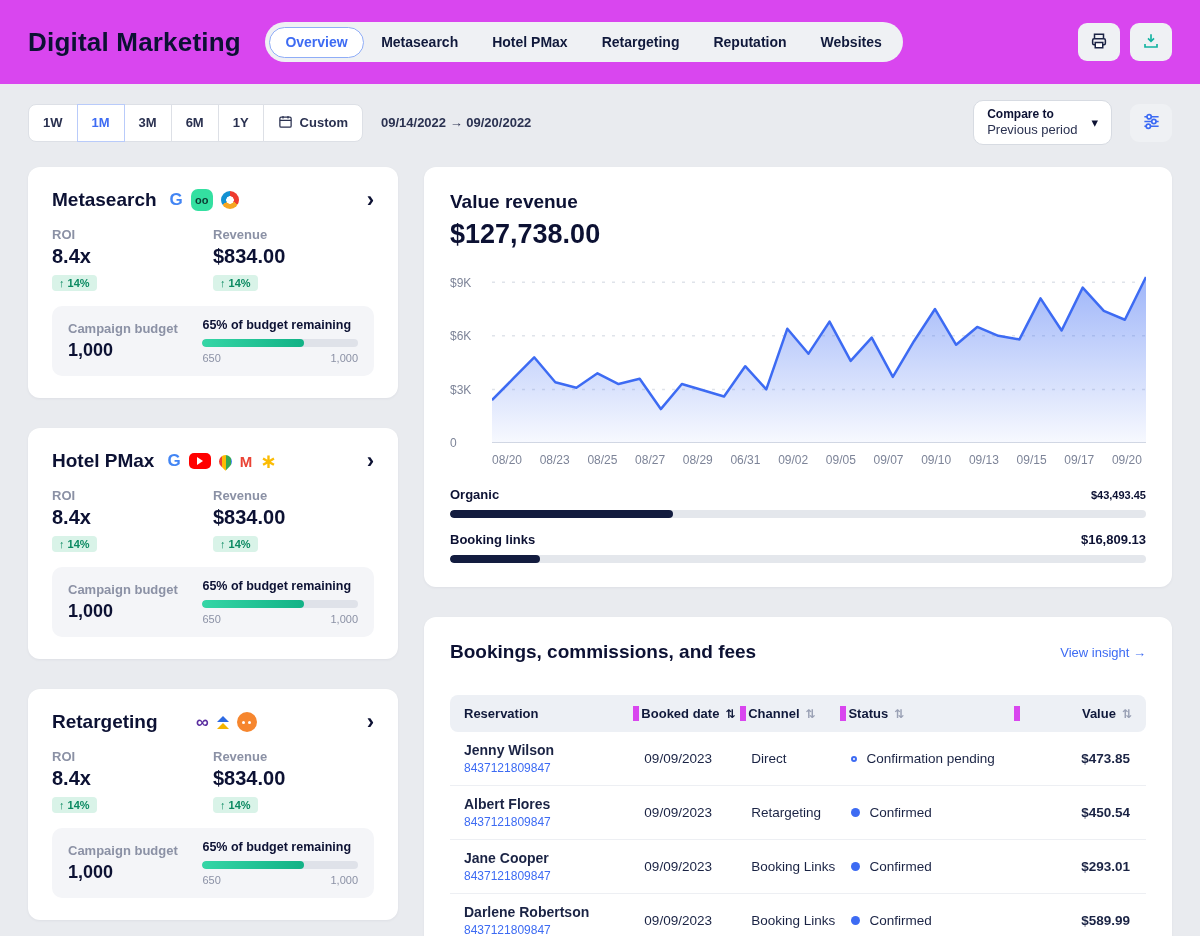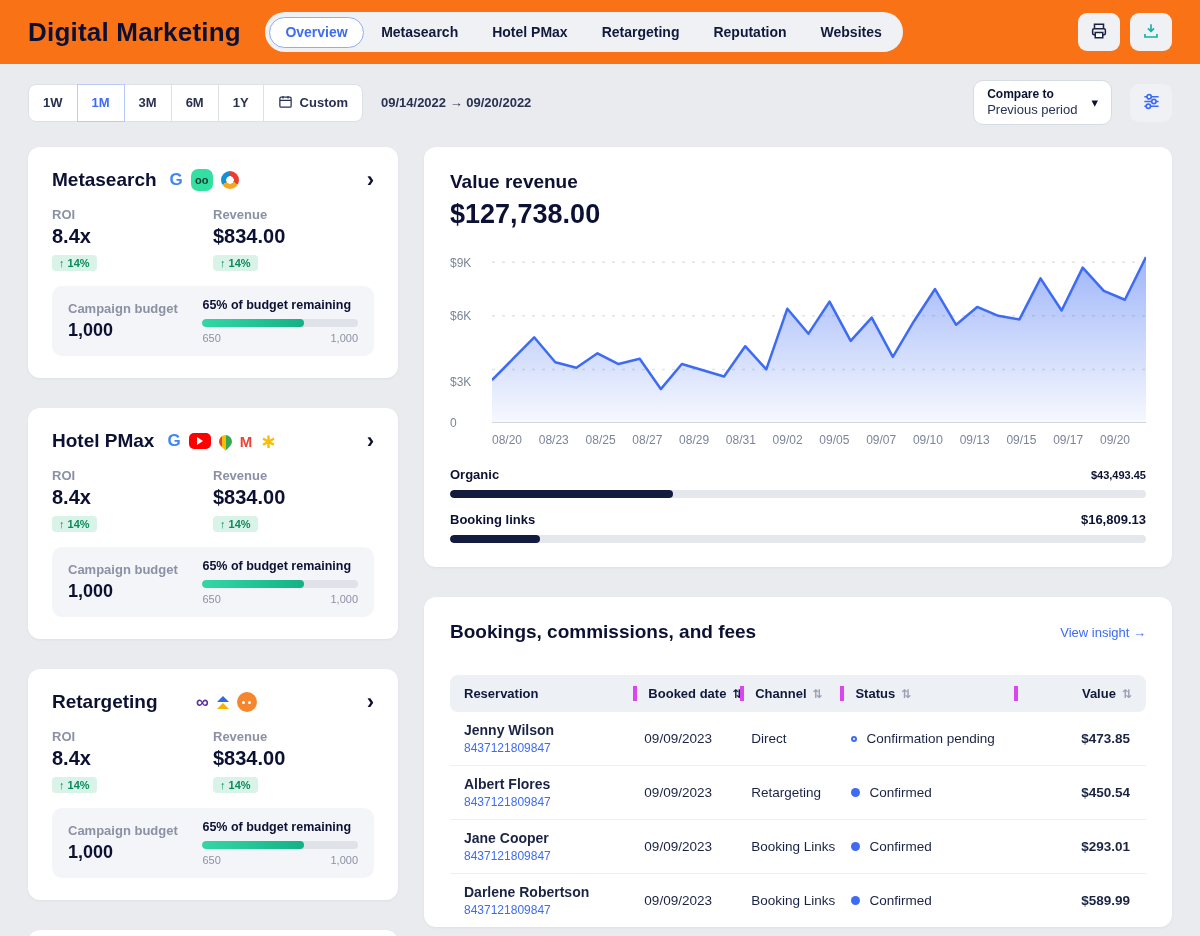--- a/index.html
+++ b/index.html
@@ -1,20 +1,20 @@
 <!DOCTYPE html>
 <html><head>
 <meta charset="utf-8">
 <style>
   *{box-sizing:border-box;margin:0;padding:0}
   html,body{width:1200px;height:936px;overflow:hidden}
   body{background:#e9ebef;font-family:"Liberation Sans","DejaVu Sans",sans-serif;color:#131c3f}
 
   
-  .topbar{display:flex;align-items:center;gap:24px;background:#f97316;padding:12px 28px;height:64px}
+  .topbar{display:flex;align-items:center;gap:24px;background:#d946ef;padding:12px 28px;height:84px}
   .title{font-size:26px;font-weight:800;color:#0c1133;letter-spacing:.2px;white-space:nowrap}
   .tabs{display:flex;align-items:center;background:#eff1f4;border-radius:22px;padding:4px}
   .tab{padding:8px 17px;font-size:14px;font-weight:600;color:#10193b;border-radius:18px;cursor:pointer;white-space:nowrap}
   .tab.active{background:#fff;color:#3d6bf3;border:1.5px solid #8fadf7;padding:6.5px 15.5px}
   .topbar-actions{margin-left:auto;display:flex;gap:10px}
   .iconbtn{width:42px;height:38px;border-radius:9px;background:#eff1f4;display:flex;align-items:center;justify-content:center;border:none;cursor:pointer}
 
   
   .filterbar{display:flex;align-items:center;padding:16px 28px 4px;gap:18px}
   .ranges{display:flex;border-radius:8px}
@@ -72,35 +72,35 @@
   .scale{display:flex;justify-content:space-between;font-size:11px;color:#8b91a5;margin-top:5px}
 
   
   .rev-title{font-size:19px;font-weight:800;color:#0c1133}
   .rev-total{font-size:27px;font-weight:800;color:#0c1133;margin-top:6px}
   .chart-wrap{display:flex;margin-top:18px}
   .ylabels{position:relative;width:42px;height:175px;font-size:12px;color:#7d8498}
   .ytick{position:absolute;transform:translateY(-50%);left:0}
   .plot{position:relative;flex:1;height:175px}
   #revchart{width:100%;height:100%;display:block}
-  .xlabels{display:flex;justify-content:space-between;margin:10px 16px 0 42px;font-size:12px;color:#7d8498}
+  .xlabels{display:flex;justify-content:space-between;margin:10px 4px 0 42px;font-size:12px;color:#7d8498}
   .breakdown{margin-top:20px;display:flex;flex-direction:column;gap:14px}
   .b-head{display:flex;justify-content:space-between;align-items:baseline}
   .b-label{font-size:14px;font-weight:800;color:#0c1133}
   .b-value{font-size:14px;font-weight:800;color:#0c1133}
   .b-track{height:8px;background:#e4e7ec;border-radius:5px;margin-top:8px;overflow:hidden}
   .b-fill{height:100%;border-radius:5px}
 
   
   .bk-head{display:flex;align-items:center;justify-content:space-between}
   .bk-title{font-size:19px;font-weight:800;color:#0c1133}
   .insight{font-size:13px;font-weight:400;color:#3d6bf3;cursor:pointer}
   .thead{display:grid;grid-template-columns:27% 16% 15% 26% 16%;background:#edf0f5;border-radius:8px;padding:11px 14px;margin-top:32px}
   .th{font-size:13px;font-weight:700;color:#10193b;display:flex;align-items:center;gap:6px}
-  .th + .th{border-left:4px solid #d946ef;padding-left:11px;margin-left:-11px}
+  .th + .th{border-left:6px solid #d946ef;padding-left:2px;margin-left:-11px}
   .th .sort{color:#9aa1b5;font-size:12px;cursor:pointer}
   .th.sorted .sort{color:#10193b}
   .th.right{justify-content:flex-end}
   .tr{display:grid;grid-template-columns:27% 16% 15% 26% 16%;padding:10px 14px;border-bottom:1px solid #edeff3;align-items:center;min-height:52px}
   .res-name{font-size:14px;font-weight:700;color:#1a2344}
   .res-id{font-size:12px;color:#3d6bf3;margin-top:3px;cursor:pointer}
   .td{font-size:13.5px;color:#1a2344}
   .td.value{text-align:right;font-weight:600;padding-right:2px}
   .status{display:flex;align-items:center;gap:9px}
   .dot{border-radius:50%;flex:none}
@@ -331,21 +331,21 @@
   <div class="rightcol">
 
     <div class="card" style="padding:24px 26px">
       <div class="rev-title">Value revenue</div>
       <div class="rev-total">$127,738.00</div>
 
       <div class="chart-wrap">
         <div class="ylabels" id="ylabels">
             <div class="ytick" style="top: 8.16327%;">$9K</div>
             <div class="ytick" style="top: 38.7755%;">$6K</div>
-            <div class="ytick" style="top: 69.3878%; margin-top: 12px;">$3K</div>
+            <div class="ytick" style="top: 69.3878%;">$3K</div>
             <div class="ytick" style="top: 100%;">0</div>
           </div>
         <div class="plot">
           <svg id="revchart" preserveAspectRatio="none" viewBox="0 0 1000 260">
               <defs>
                 <linearGradient id="g" x1="0" y1="0" x2="0" y2="1">
                   <stop offset="0" stop-color="#3d6bf3" stop-opacity="0.5"></stop>
                   <stop offset="1" stop-color="#3d6bf3" stop-opacity="0.04"></stop>
                 </linearGradient>
               </defs>
@@ -357,21 +357,21 @@
               <path d="M0.0 196.3 L32.3 164.5 L64.5 132.7 L96.8 169.8 L129.0 177.8 L161.3 156.5 L193.5 172.4 L225.8 164.5 L258.1 209.6 L290.3 172.4 L322.6 181.7 L354.8 191.0 L387.1 145.9 L419.4 180.4 L451.6 90.2 L483.9 127.3 L516.1 79.6 L548.4 138.0 L580.6 103.5 L612.9 161.8 L645.2 108.8 L677.4 61.0 L709.7 114.1 L741.9 87.6 L774.2 100.8 L806.5 106.1 L838.7 45.1 L871.0 92.9 L903.2 29.2 L935.5 63.7 L967.7 76.9 L1000.0 13.3" fill="none" stroke="#3d6bf3" stroke-width="2.5" stroke-linejoin="round" vector-effect="non-scaling-stroke"></path>
             </svg>
         </div>
       </div>
       <div class="xlabels" id="xlabels">
           <div>08/20</div>
           <div>08/23</div>
           <div>08/25</div>
           <div>08/27</div>
           <div>08/29</div>
-          <div>08/31</div>
+          <div>06/31</div>
           <div>09/02</div>
           <div>09/05</div>
           <div>09/07</div>
           <div>09/10</div>
           <div>09/13</div>
           <div>09/15</div>
           <div>09/17</div>
           <div>09/20</div>
         </div>
 

